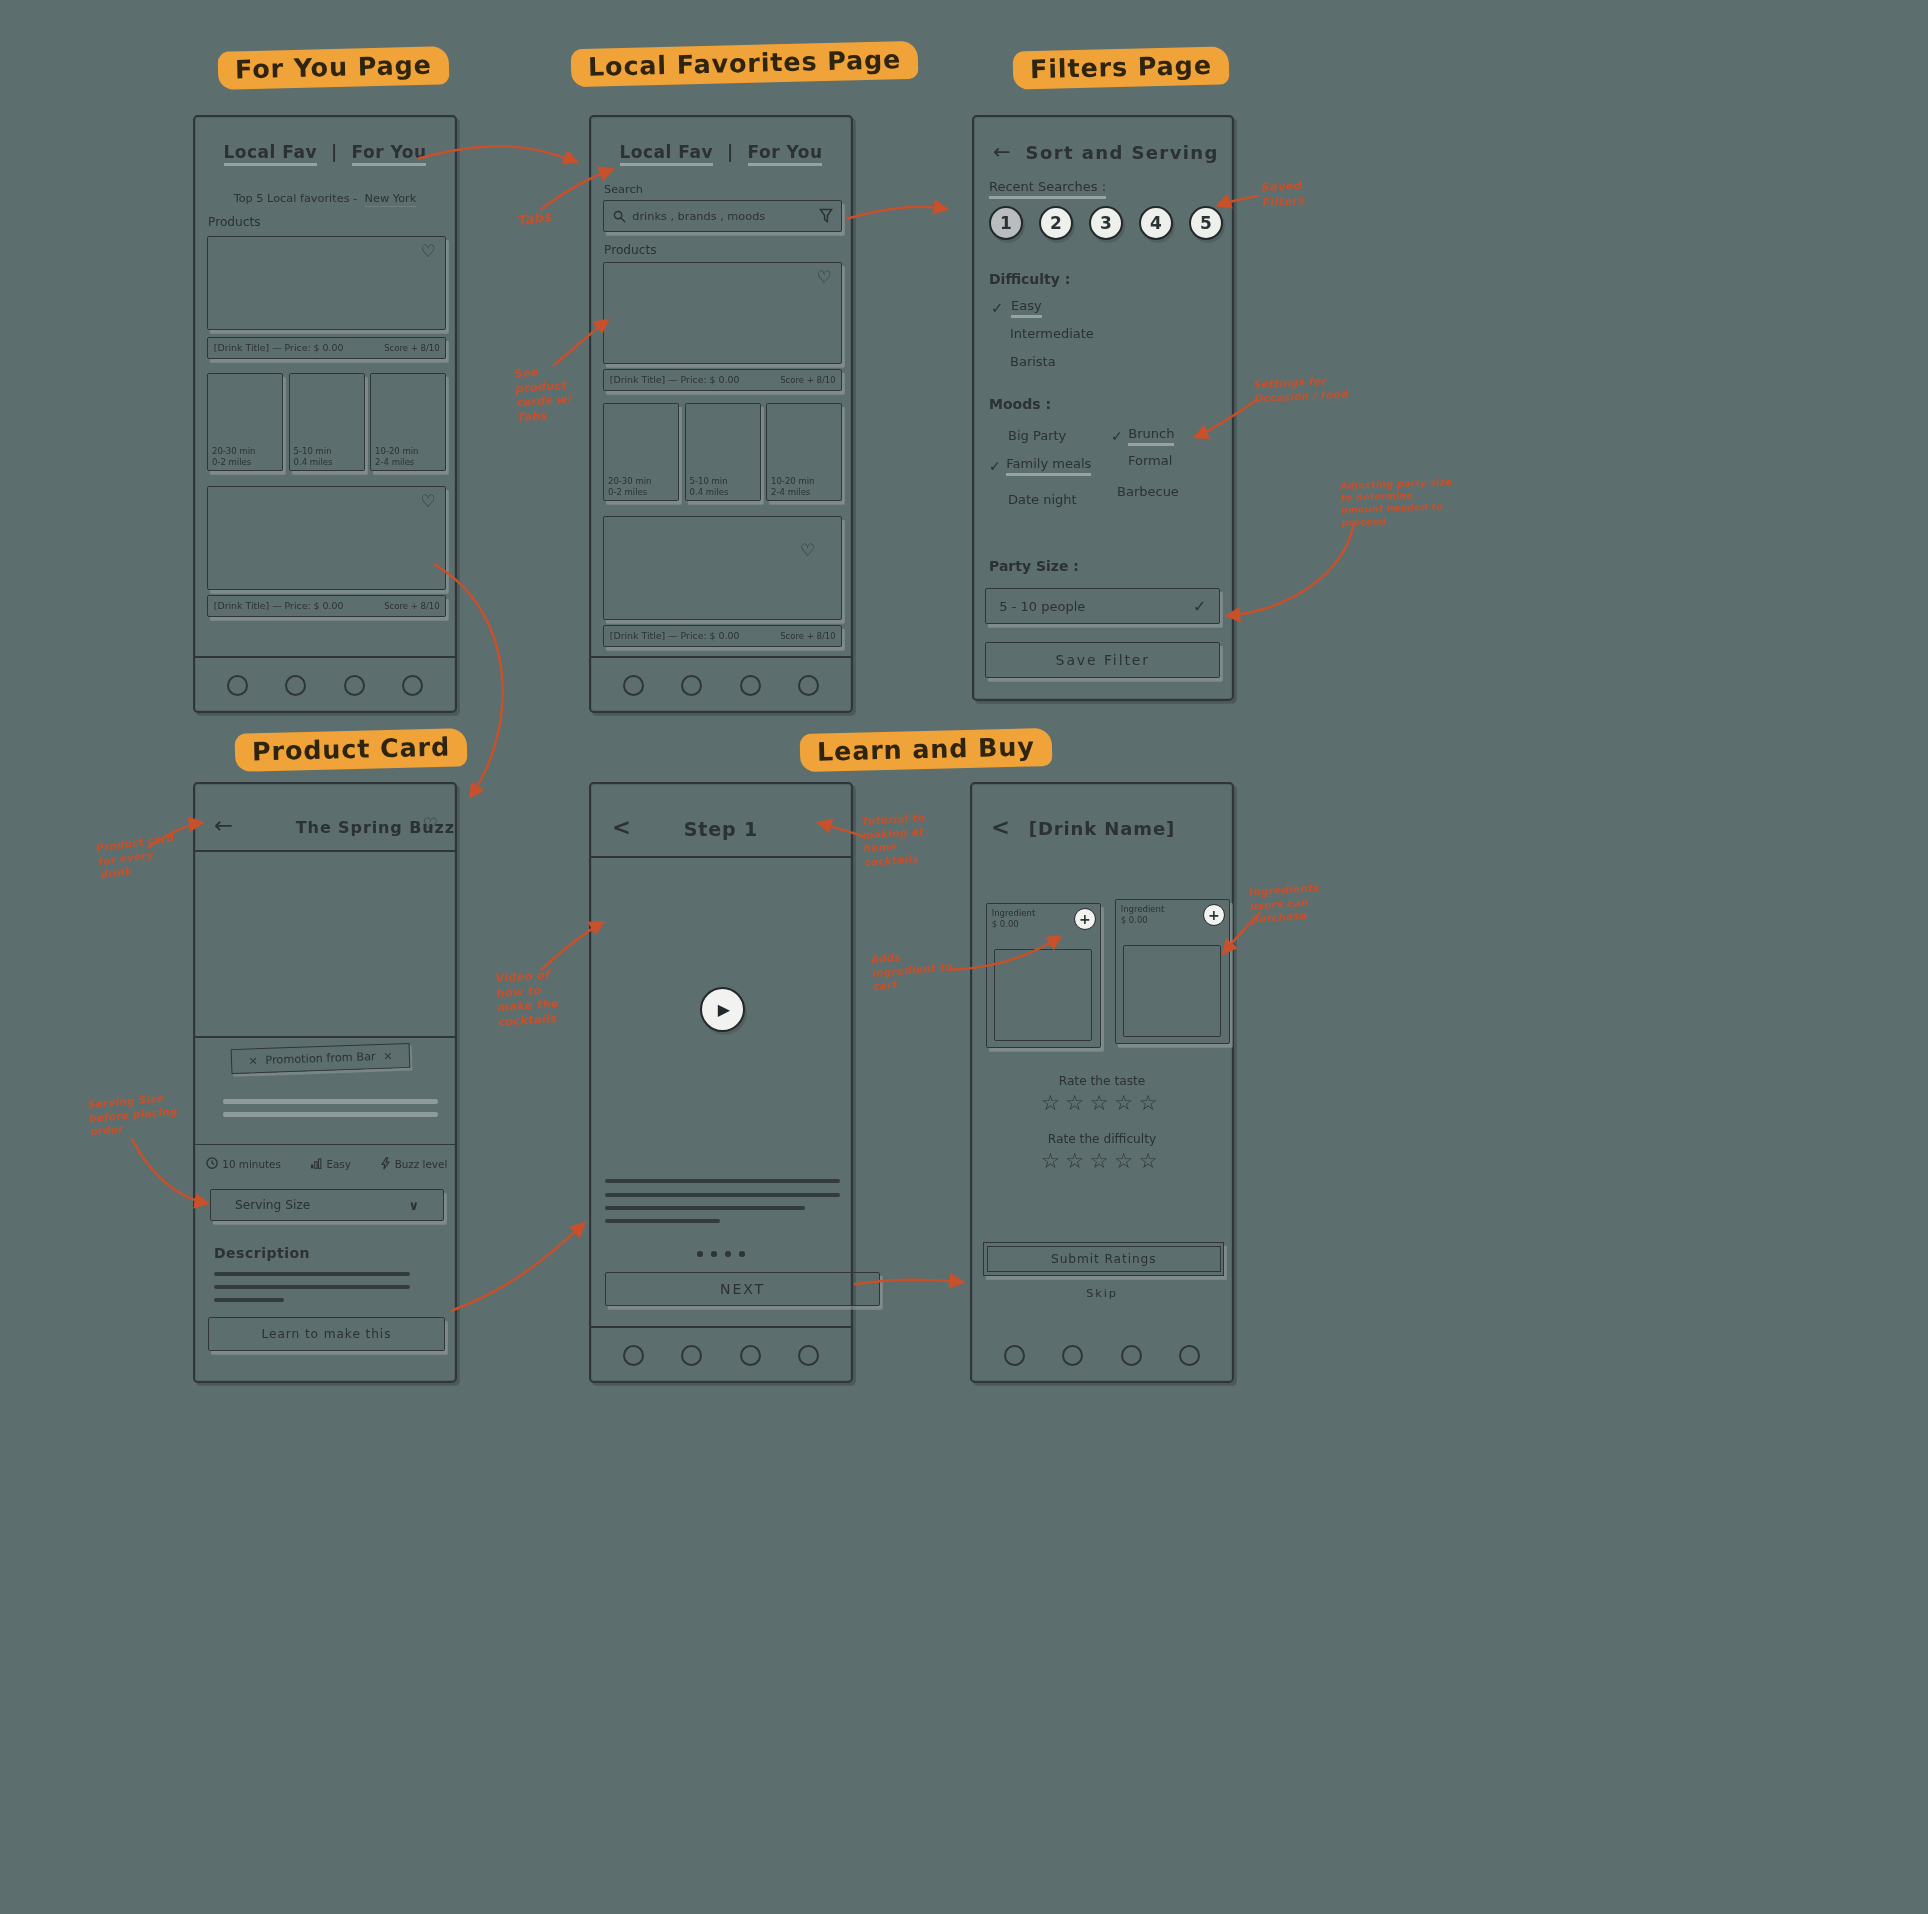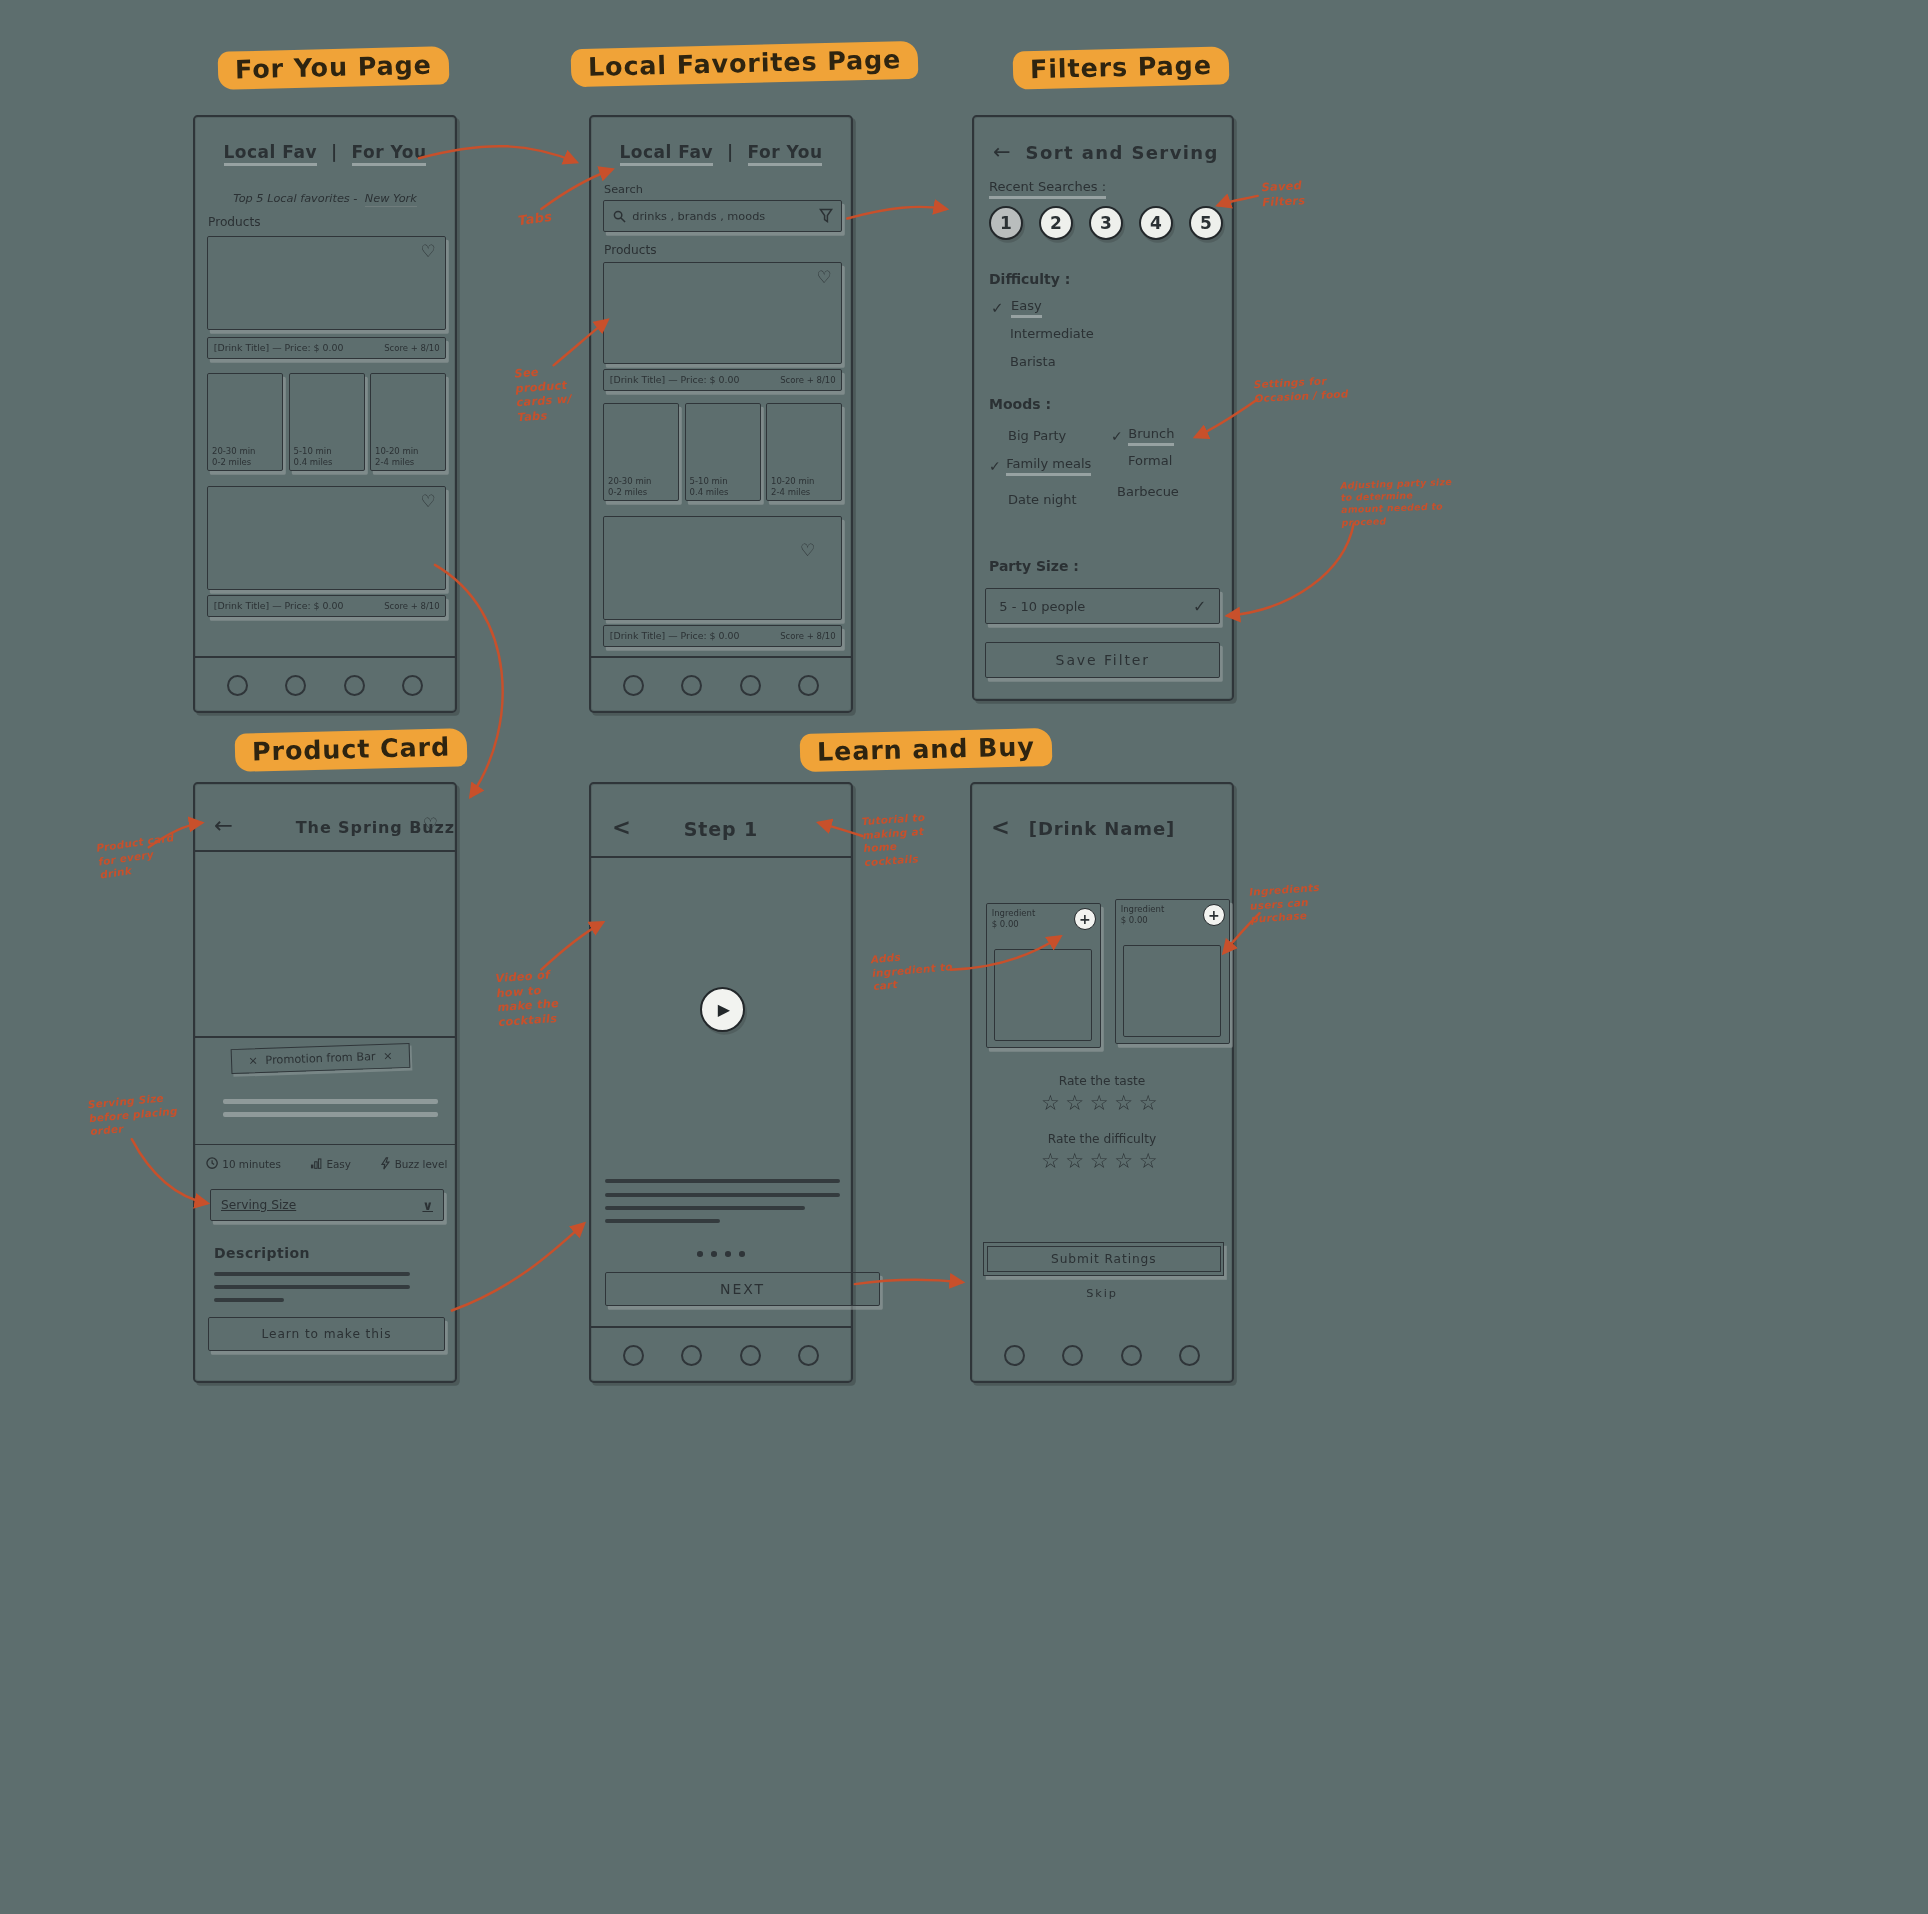--- a/index.html
+++ b/index.html
@@ -59,21 +59,21 @@
   <div class="label-orange" style="left:1013px;top:49px;">Filters Page</div>
   <div class="label-orange" style="left:235px;top:731px;">Product Card</div>
   <div class="label-orange" style="left:800px;top:731px;">Learn and Buy</div>
 
   <div class="phone" style="left:193px;top:115px;width:264px;height:598px;">
     <div class="abs" style="top:24.5px;left:0;width:100%;text-align:center;font-size:17px;font-weight:bold;letter-spacing:0.5px;">
       <span class="ul-gray">Local Fav</span>
       <span style="margin:0 7.5px;">|</span>
       <span class="ul-gray">For You</span>
     </div>
-    <div class="abs" style="top:75px;left:0;width:100%;text-align:center;font-size:11.3px;font-style:italic;">
+    <div class="abs" style="top:75px;left:0;width:100%;text-align:center;font-size:11.3px;">
       <span>Top 5 Local favorites -</span>
       <span class="ul-ink" style="margin-left:3.8px;">New York</span>
     </div>
     <div class="abs" style="left:13px;top:98px;font-size:12.2px;">Products</div>
 
     <div class="sbox" style="left:12.2px;top:119px;width:239px;height:94px;">
       <span class="heart" style="right:9.4px;top:5.6px;">♡</span>
     </div>
     <div class="sbox row-flex" style="left:12.2px;top:220px;width:239px;height:21.7px;justify-content:space-between;padding:0 5.6px;font-size:9.4px;white-space:nowrap;">
       <span>[Drink Title] — Price: $ 0.00</span>
@@ -267,21 +267,21 @@
         <span>Easy</span>
       </span>
       <span class="row-flex" style="gap:3.8px;">
         <svg class="icon" width="10.4" height="13" viewBox="0 0 11 14">
           <path d="M6.5 1 L2 8 h3 l-1 5 L9.5 5.5 h-3 L8 1 z" fill="none" stroke="#2b3134" stroke-width="1.2"></path>
         </svg>
         <span>Buzz level</span>
       </span>
     </div>
 
-    <div class="sbox row-flex" style="left:15px;top:405px;width:234px;height:32px;padding:0 10px;justify-content:space-between;font-size:12.2px;text-decoration:underline;">
+    <div class="sbox row-flex" style="left:15px;top:405px;width:234px;height:32px;padding:0 24px;justify-content:space-between;font-size:12.2px;">
       <span>Serving Size</span>
       <span style="font-size:13px;font-weight:bold;">∨</span>
     </div>
 
     <div class="abs" style="left:19px;top:461px;font-size:14px;font-weight:bold;letter-spacing:0.5px;">Description</div>
     <div class="dbar" style="left:19px;top:488px;width:196px;"></div>
     <div class="dbar" style="left:19px;top:501px;width:196px;"></div>
     <div class="dbar" style="left:19px;top:514px;width:70px;"></div>
 
     <div class="sbox row-flex" style="left:13px;top:533px;width:237px;height:34px;justify-content:center;font-size:12.2px;letter-spacing:0.9px;">

